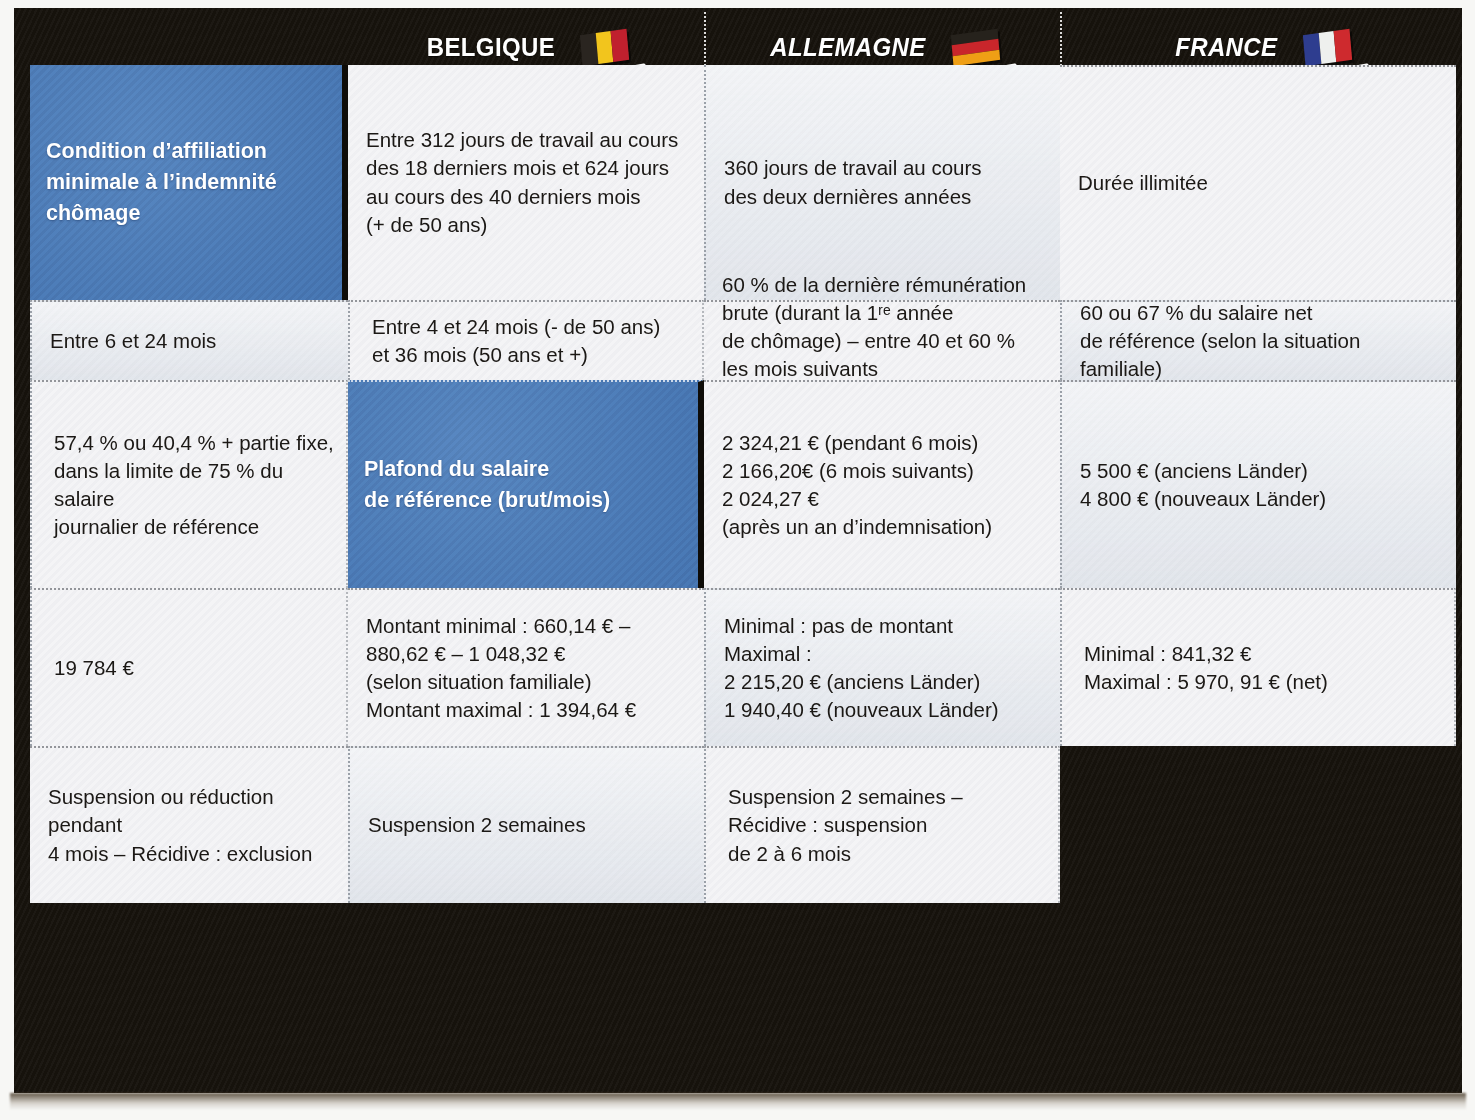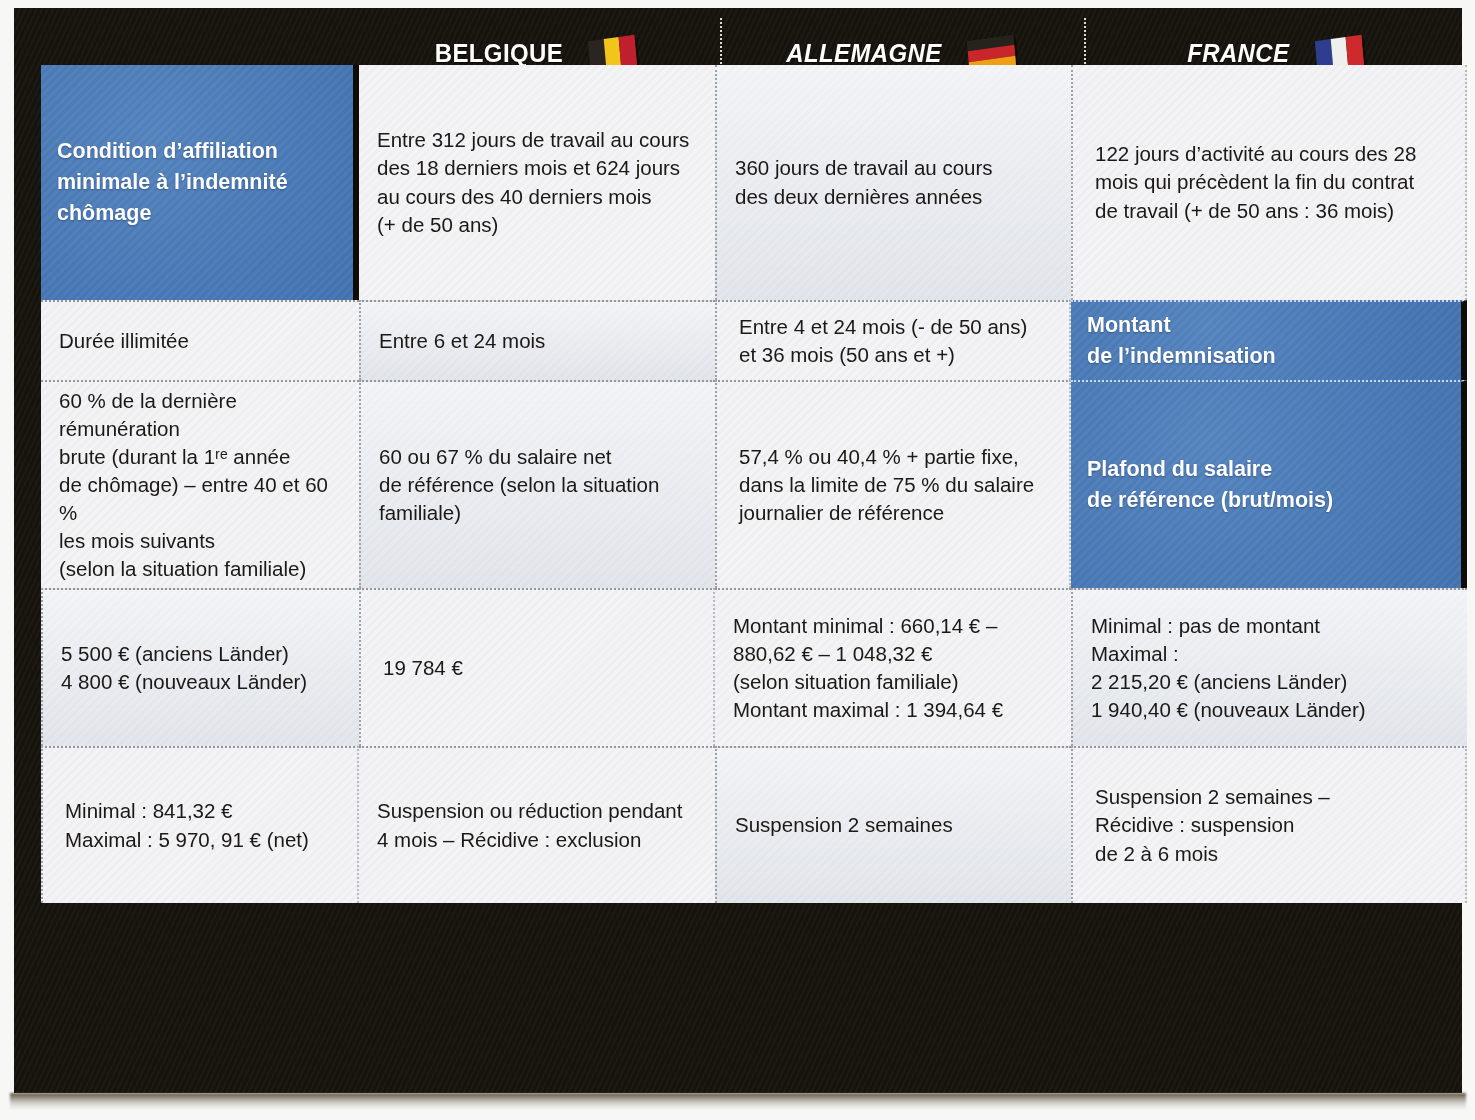--- a/index.html
+++ b/index.html
@@ -8,22 +8,22 @@
     background:#f7f7f5;
     font-family:"Liberation Sans","DejaVu Sans",sans-serif;
   }
   .frame{
     position:absolute;left:14px;top:8px;width:1448px;height:1085px;
     background:#16120c;
     background-image:repeating-linear-gradient(115deg,rgba(255,255,255,0.03) 0 2px,transparent 2px 5px);
   }
   
   .head-band{
-    position:absolute;left:0;top:10px;right:0;height:70px;
-    display:grid;grid-template-columns:334px 356px 356px 1fr;gap:8px;
+    position:absolute;left:0;top:4px;right:0;height:70px;
+    display:grid;grid-template-columns:334px 356px 356px 1fr;
   }
   .head-col{
     display:flex;align-items:center;justify-content:center;gap:24px;
   }
   .head-col.sep{border-left:2px dotted rgba(255,255,255,0.85);font-style:italic;}
   .head-label{
     color:#fff;font-size:25px;font-weight:700;letter-spacing:0.4px;
     transform:scaleX(0.96);
     text-shadow:0 1px 1px rgba(0,0,0,0.6);
   }
@@ -40,21 +40,20 @@
     content:"";position:absolute;left:-8px;right:-16px;bottom:-11px;height:4px;
     background:linear-gradient(90deg,rgba(255,255,255,0.55),#ffffff);
     transform:rotate(-2deg);border-radius:2px;
   }
   
   .grid{
     position:absolute;left:16px;top:57px;width:1426px;height:1020px;
     display:grid;
     grid-template-columns:318px 356px 356px 1fr;
     grid-template-rows:235px 80px 208px 158px 157px 182px;
-    margin-left:11px;
   }
   .row-header{
     background:#4c7fbd;
     background-image:
       radial-gradient(circle at 35% 30%,rgba(255,255,255,0.07),rgba(0,0,40,0.06)),
       repeating-linear-gradient(135deg,rgba(10,20,60,0.07) 0 3px,transparent 3px 6px);
     border-right:6px solid #0e0c08;
     display:flex;align-items:center;
     color:#fff;font-weight:700;font-size:21.5px;line-height:1.45;
     padding:0 12px 0 16px;white-space:pre-line;
@@ -119,45 +118,44 @@
 
     <div class="row-header">Condition d’affiliation
 minimale à l’indemnité
 chômage</div>
     <div class="cell col-be">Entre 312 jours de travail au cours
 des 18 derniers mois et 624 jours
 au cours des 40 derniers mois
 (+ de 50 ans)</div>
     <div class="cell col-de vsep">360 jours de travail au cours
 des deux dernières années</div>
-    <div class="cell col-fr vsep">122 jours d’activité au cours des 28
-mois qui précèdent la fin du contrat
-de travail (+ de 50 ans : 36 mois)</div>
 
     <div class="cell col-be rt">Durée illimitée</div>
     <div class="cell col-de vsep rt">Entre 6 et 24 mois</div>
     <div class="cell col-fr vsep rt">Entre 4 et 24 mois (- de 50 ans)
 et 36 mois (50 ans et +)</div>
 
-    <div class="row-header rt">Montant
-de l’indemnisation</div>
     <div class="cell col-be rt">60 % de la dernière rémunération
 brute (durant la 1ʳᵉ année
 de chômage) – entre 40 et 60 %
 les mois suivants
 (selon la situation familiale)</div>
     <div class="cell col-de vsep rt">60 ou 67 % du salaire net
 de référence (selon la situation
 familiale)</div>
     <div class="cell col-fr vsep rt">57,4 % ou 40,4 % + partie fixe,
 dans la limite de 75 % du salaire
 journalier de référence</div>
 
     <div class="row-header rt">Plafond du salaire
 de référence (brut/mois)</div>
+    <div class="cell col-be rt">2 324,21 € (pendant 6 mois)
+2 166,20€ (6 mois suivants)
+2 024,27 €
+(après un an d’indemnisation)</div>
     <div class="cell col-de vsep rt">5 500 € (anciens Länder)
 4 800 € (nouveaux Länder)</div>
     <div class="cell col-fr vsep rt">19 784 €</div>
 
     <div class="cell col-be rt">Montant minimal : 660,14 € –
 880,62 € – 1 048,32 €
 (selon situation familiale)
 Montant maximal : 1 394,64 €</div>
     <div class="cell col-de vsep rt">Minimal : pas de montant
 Maximal :

